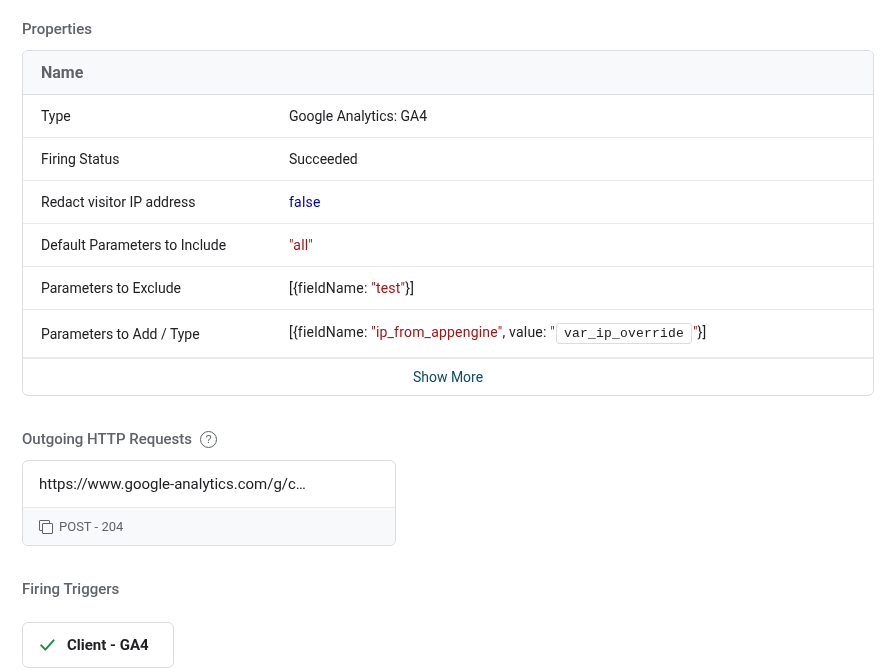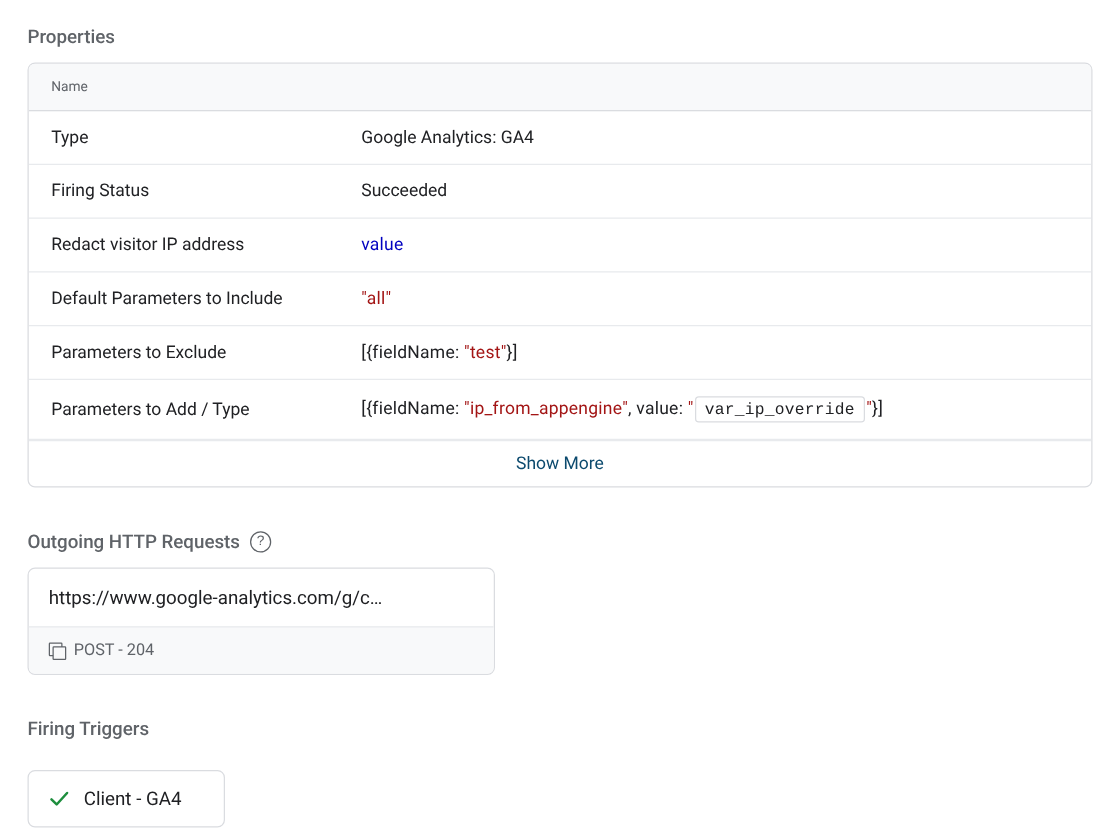--- a/index.html
+++ b/index.html
@@ -25,23 +25,23 @@
     border: 1px solid #dadce0;
     border-radius: 6px;
     overflow: hidden;
   }
   .props-header {
     display: flex;
     background: #f8f9fa;
     border-bottom: 1px solid #dadce0;
   }
   .props-header .col {
-    font-size: 11px;
+    font-size: 16px;
     color: #5f6368;
-    font-weight: 400;
+    font-weight: 700;
     padding: 12px 18px;
   }
   .col-name { width: 248px; flex: 0 0 248px; }
   .col-value { flex: 1; }
   .props-row {
     display: flex;
     align-items: center;
     border-bottom: 1px solid #e8eaed;
     padding: 13px 0;
   }
@@ -129,24 +129,25 @@
   .copy-icon::after  { left: 3px; top: 3px; }
 
   
   .trigger-section { margin-top: 34px; }
   .trigger-chip {
     display: inline-flex;
     align-items: center;
     gap: 10px;
     border: 1px solid #dadce0;
     border-radius: 6px;
-    padding: 12px 34px 12px 14px;
+    padding: 12px 24px 12px 14px;
     margin-top: 12px;
     font-size: 15px;
     color: #202124;
+    font-weight: bold;
   }
   .check-icon svg { display: block; }
 </style>
 </head>
 <body>
 
 <div class="page">
 
   <div class="section-title">Properties</div>
 
@@ -161,21 +162,21 @@
     </div>
 
     <div class="props-row">
       <div class="col-name">Firing Status</div>
       <div class="col-value">Succeeded</div>
     </div>
 
     <div class="props-row">
       <div class="col-name">Redact visitor IP address</div>
       <div class="col-value mono">
-        <span class="tok-kw">value</span>
+        <span class="tok-kw">false</span>
       </div>
     </div>
 
     <div class="props-row">
       <div class="col-name">Default Parameters to Include</div>
       <div class="col-value mono">
         <span class="tok-str">"all"</span>
       </div>
     </div>
 

